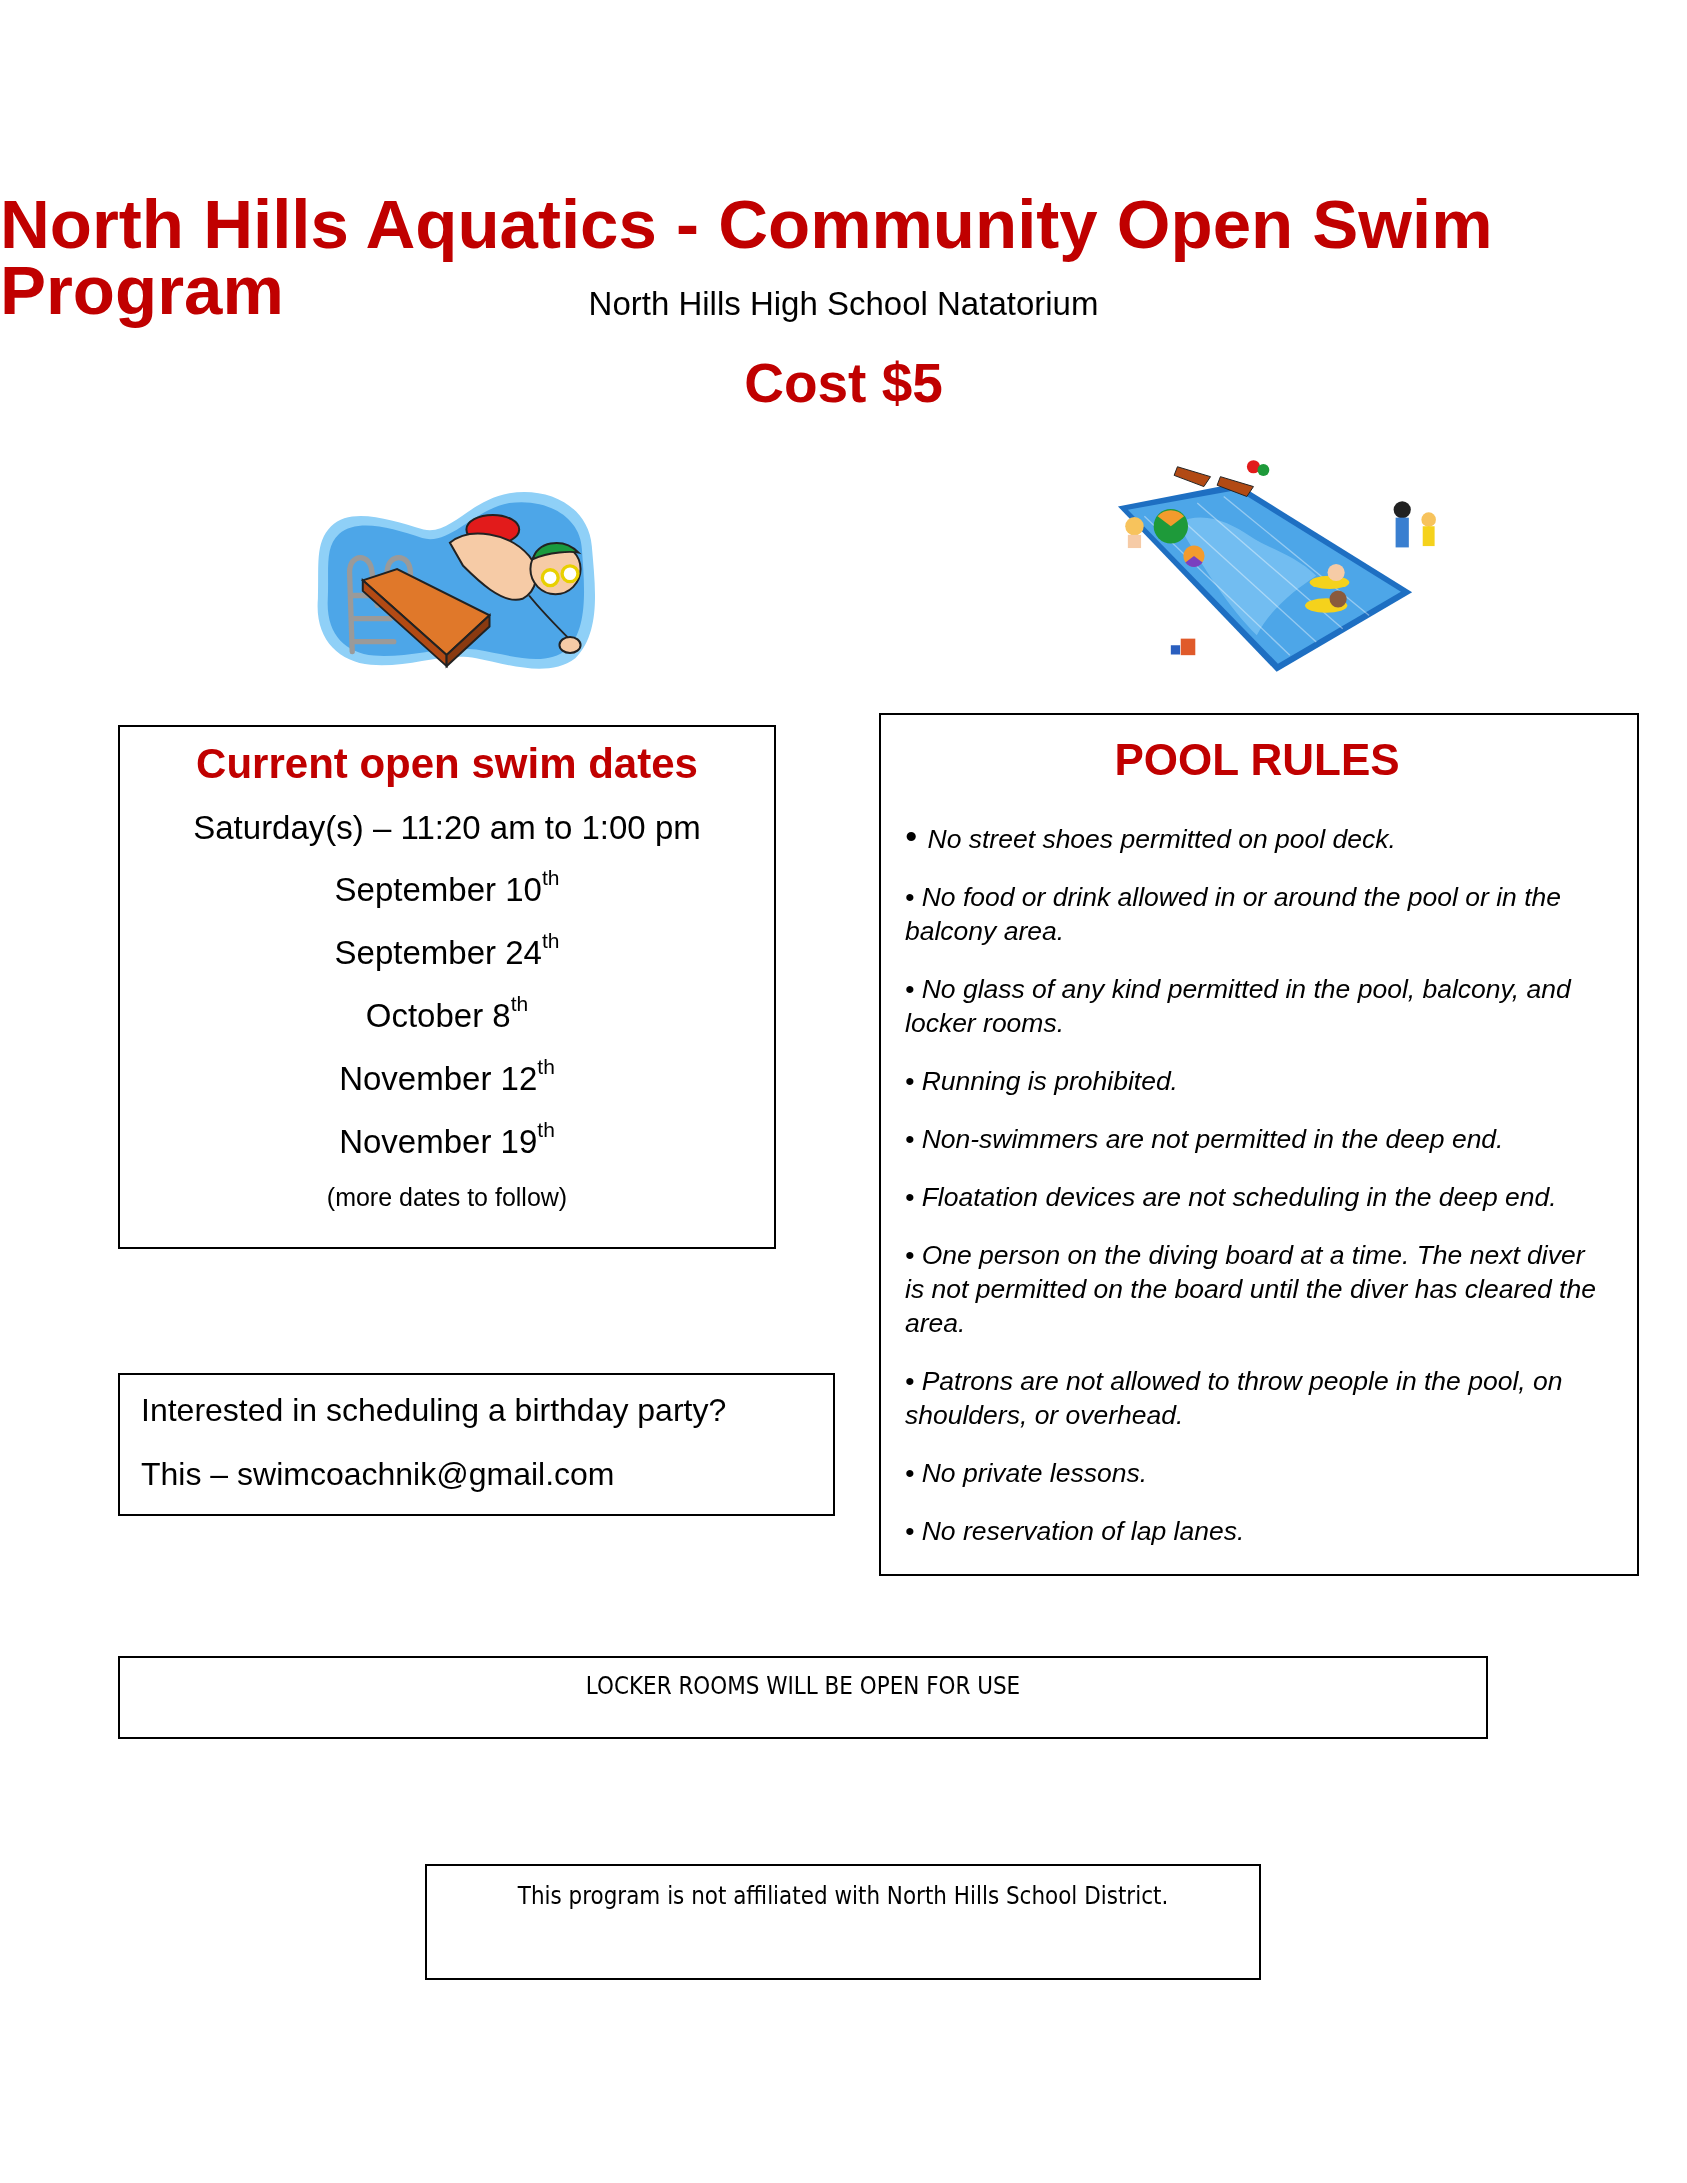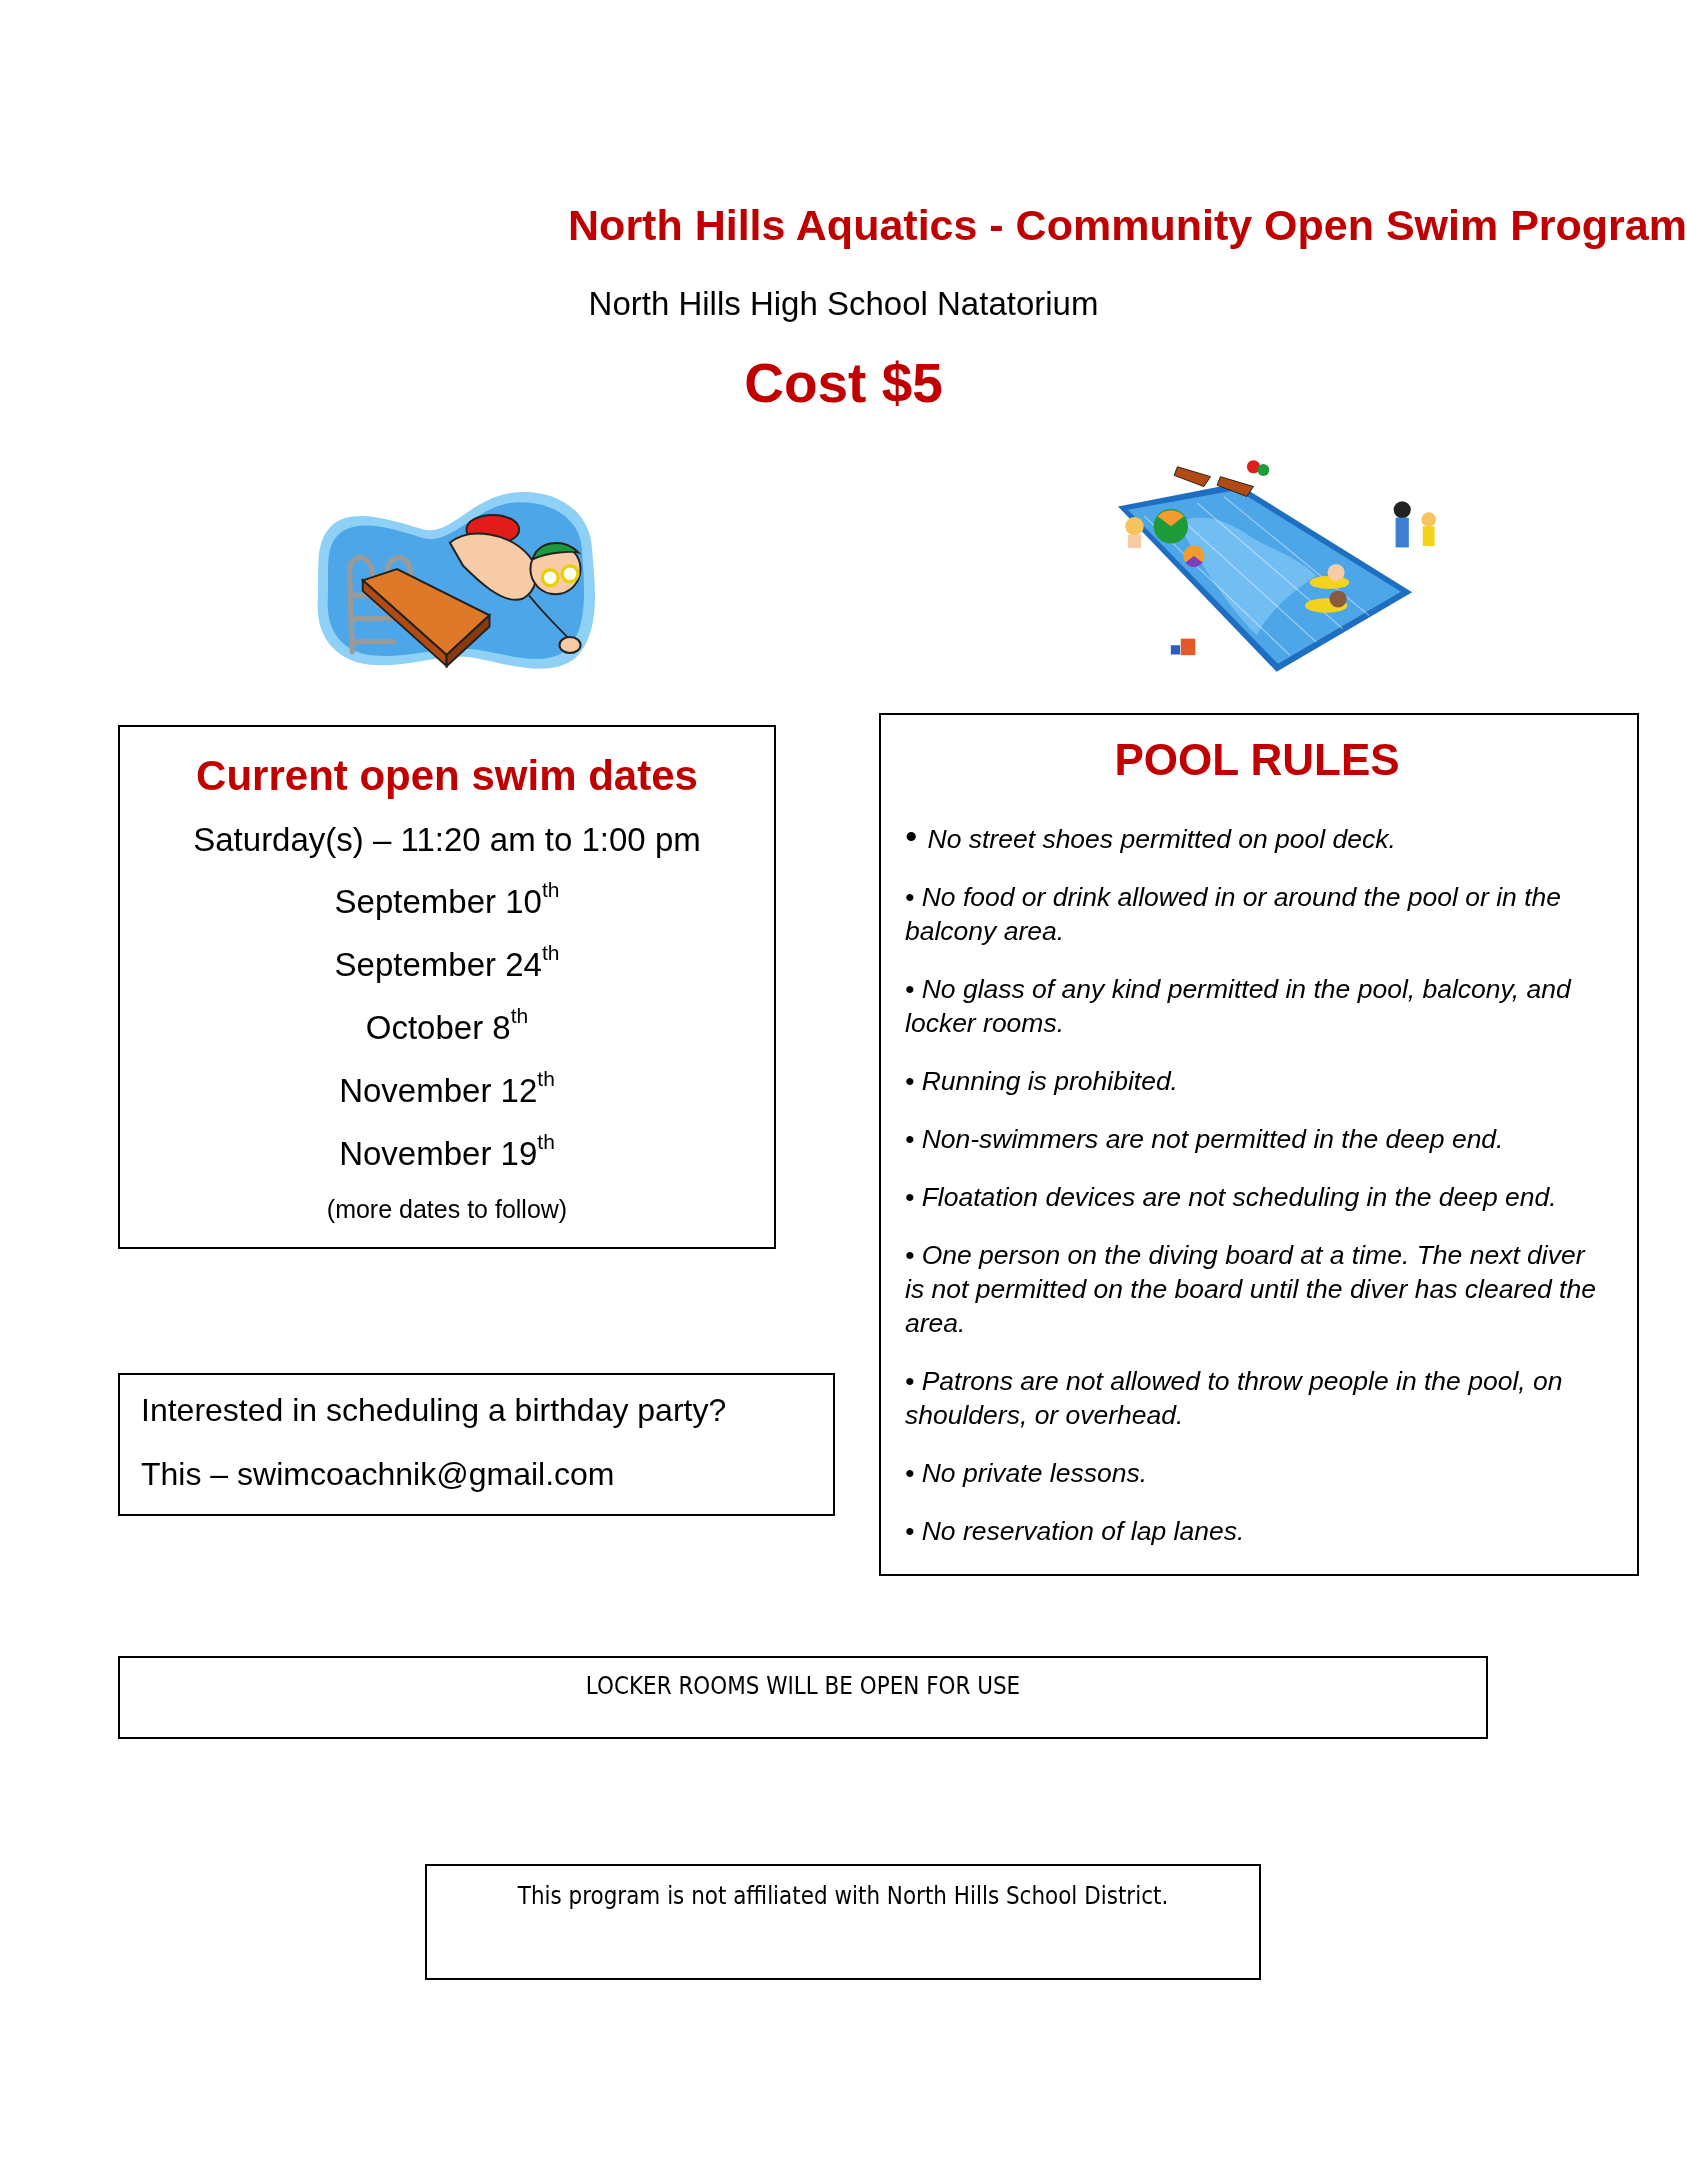--- a/index.html
+++ b/index.html
@@ -1,24 +1,24 @@
 <!DOCTYPE html>
 <html style="font-size:10.6px"><head>
 <meta charset="utf-8">
 <style>
   html, body { margin: 0; padding: 0; background: #ffffff; }
   body { width: 1687px; height: 2183px; position: relative; overflow: hidden; font-family: "Liberation Sans", sans-serif; color: #000; }
   .abs { position: absolute; }
   .red { color: #C00000; }
-  .title { left: 0; width: 1687px; top: 192px; text-align: right; font-weight: bold; font-size: 43px; letter-spacing: 0px; line-height: 66px; }
+  .title { left: 0; width: 1687px; top: 192px; text-align: left; font-weight: bold; font-size: 69px; letter-spacing: 0px; line-height: 66px; }
   .subtitle { left: 0; width: 1687px; top: 284px; text-align: center; font-size: 33px; line-height: 40px; }
   .cost { left: 0; width: 1687px; top: 351px; text-align: center; font-weight: bold; font-size: 55px; line-height: 64px; }
   .box { position: absolute; border: 2.6px solid #000; box-sizing: border-box; background: #fff; }
   #dates-box { left: 118px; top: 725px; width: 658px; height: 524px; text-align: center; }
-  #dates-box .hdr { font-weight: bold; font-size: 42px; line-height: 50px; margin-top: 24px; }
+  #dates-box .hdr { font-weight: bold; font-size: 42px; line-height: 50px; margin-top: 12px; }
   #dates-box .line { font-size: 33px; line-height: 40px; }
   #dates-box sup { font-size: 21px; vertical-align: 16px; line-height: 0; }
   #dates-box .small { font-size: 25px; line-height: 30px; }
   #rules-box { left: 879px; top: 713px; width: 760px; height: 863px; padding: 0 24px 0 20px; }
   #rules-box .hdr { text-align: center; font-weight: bold; font-size: 44px; line-height: 50px; margin-top: 20px; }
   #rules-box ul { list-style: none; margin: 4px; padding: 0; font-style: italic; }
   #rules-box li { font-size: 26.5px; line-height: 34px; margin-bottom: 24px; }
   #rules-box li .bullet { display: inline-block; }
   #birthday-box { left: 118px; top: 1373px; width: 717px; height: 143px; padding: 14.6px 0 0 21px; }
   #birthday-box .line { font-size: 32px; line-height: 40px; }

